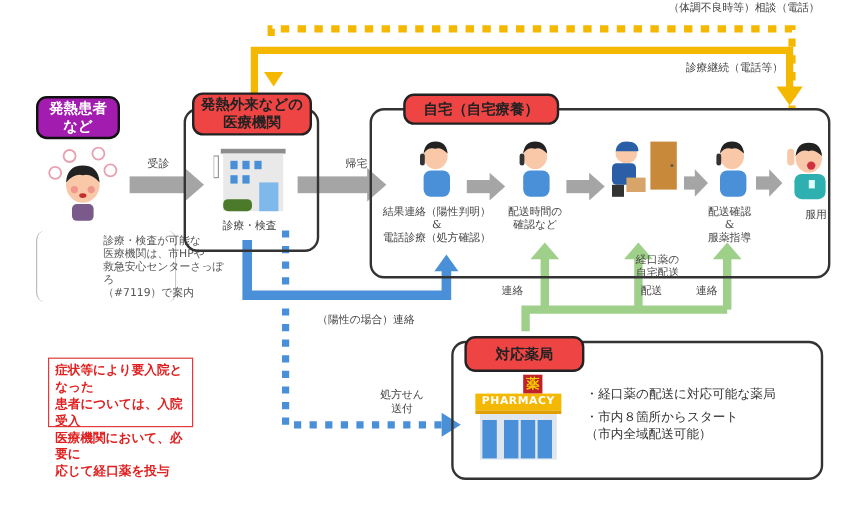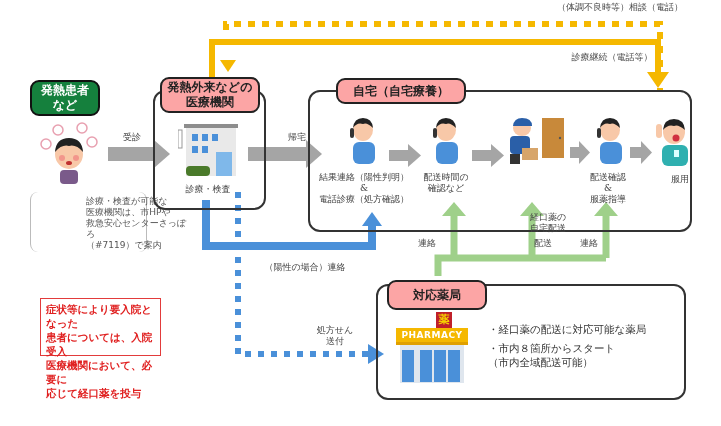--- a/index.html
+++ b/index.html
@@ -1,24 +1,24 @@
 <!DOCTYPE html>
 <html><head>
 <meta charset="utf-8">
 <style>
   html, body { margin:0; padding:0; background:#ffffff; }
   body { width:721px; height:426px; position:relative; overflow:hidden;
          font-family:"DejaVu Sans", "Liberation Sans", sans-serif; color:#333; }
   .abs { position:absolute; }
   svg.flow { position:absolute; left:0; top:0; }
   .panel { position:absolute; border:2.5px solid #333; border-radius:12px; background:transparent; box-sizing:border-box; }
-  .tag { position:absolute; border:2.5px solid #222; border-radius:9px; background:#fca5a5; box-sizing:border-box;
+  .tag { position:absolute; border:2.5px solid #222; border-radius:9px; background:#ef4444; box-sizing:border-box;
          font-weight:bold; font-size:12px; color:#222; text-align:center; line-height:15px; display:flex;
          align-items:center; justify-content:center; white-space:pre-line; }
-  .tag.black { background:#15803d; color:#fff; border-color:#111; }
+  .tag.black { background:#a21caf; color:#fff; border-color:#111; }
   .lbl { position:absolute; font-size:9px; color:#444; text-align:center; white-space:pre-line; line-height:11px; font-family:"DejaVu Serif", serif; }
   .note { position:absolute; font-size:9px; color:#555; line-height:11px; text-align:left; white-space:pre-line;margin-left:48px; }
   .warn { position:absolute; border:1.5px solid #e23b3b; color:#e02020; font-weight:bold; font-size:10.5px;
           line-height:14px; padding:3px 5px; box-sizing:border-box; white-space:pre-line; }
   .bullet { position:absolute; font-size:10.5px; color:#333; line-height:14px; white-space:pre-line; }
 </style>
 </head>
 <body>
 
 <svg class="flow" width="721" height="426" viewBox="0 0 721 426">

